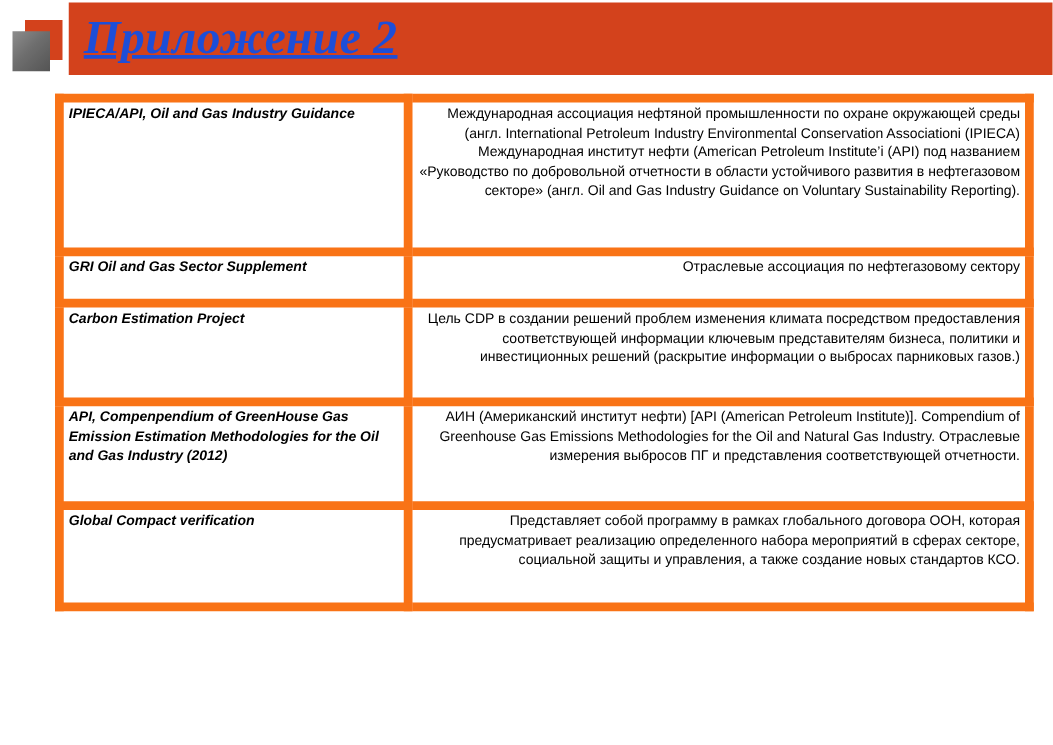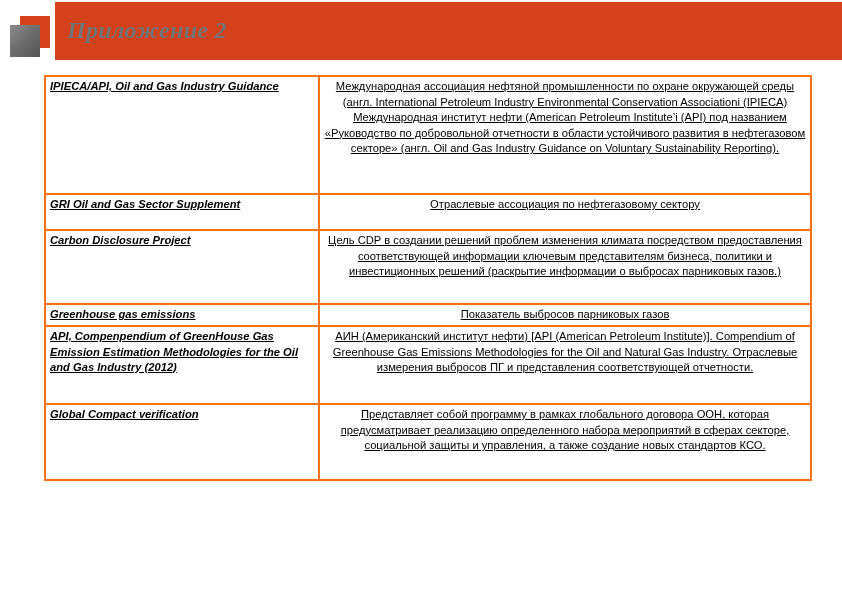--- a/index.html
+++ b/index.html
@@ -24,25 +24,26 @@
     height: 58px;
     background: #d3421c;
   }
   .title-text {
     position: absolute;
     left: 67px;
     top: 12px;
     font-family: "Liberation Serif", serif;
     font-style: italic;
     font-weight: bold;
-    font-size: 24px;
+    font-size: 38px;
     line-height: 36px;
-    color: #737373;
+    color: #1d4ed8;
     letter-spacing: 0.3px;
     white-space: nowrap;
+    text-decoration: underline;
   }
 
   
   .deco {
     position: absolute;
     left: 8px;
     top: 16px;
     width: 48px;
     height: 46px;
   }
@@ -66,24 +67,23 @@
   
   .appendix-table {
     position: absolute;
     left: 44px;
     top: 75px;
     width: 746px;
     border-collapse: collapse;
     table-layout: fixed;
   }
   .appendix-table td {
-    border: 2px solid #f97316;
+    border: 7px solid #f97316;
     vertical-align: top;
     padding: 2px 4px 2px 4px;
-    text-decoration: underline;
   }
   .col-term {
     width: 264px;
   }
   .col-desc {
     width: 482px;
   }
   .term-text {
     font-family: "Liberation Sans", sans-serif;
     font-style: italic;
@@ -107,21 +107,21 @@
   .desc-text .para.indent {
     text-indent: 10px;
   }
   
   .desc-text .para::after {
     content: "";
     display: inline-block;
     width: 100%;
   }
   .desc-text .para.nojustify {
-    text-align: center;
+    text-align: right;
   }
   .desc-text .para.nojustify::after {
     content: none;
   }
 
   
   .r1 td { height: 112px; }
   .r2 td { height: 30px; border-radius: 17px; }
   .r3 td { height: 68px; }
   .r4 td { height: 16px; }
@@ -160,39 +160,29 @@
       </td>
       <td class="col-desc">
         <div class="desc-text">
           <p class="para nojustify">Отраслевые ассоциация по нефтегазовому сектору</p>
         </div>
       </td>
     </tr>
 
     <tr class="r3">
       <td class="col-term">
-        <div class="term-text">Carbon Disclosure Project</div>
+        <div class="term-text">Carbon Estimation Project</div>
       </td>
       <td class="col-desc">
         <div class="desc-text">
           <p class="para nojustify">Цель CDP в создании решений проблем изменения климата посредством предоставления соответствующей информации ключевым представителям бизнеса, политики и инвестиционных решений  (раскрытие информации о выбросах парниковых газов.)</p>
         </div>
       </td>
     </tr>
 
-    <tr class="r4">
-      <td class="col-term">
-        <div class="term-text">Greenhouse gas emissions</div>
-      </td>
-      <td class="col-desc">
-        <div class="desc-text">
-          <p class="para nojustify">Показатель выбросов парниковых газов</p>
-        </div>
-      </td>
-    </tr>
 
     <tr class="r5">
       <td class="col-term">
         <div class="term-text">API, Compenpendium of GreenHouse Gas Emission Estimation Methodologies for the Oil and Gas Industry (2012)</div>
       </td>
       <td class="col-desc">
         <div class="desc-text">
           <p class="para nojustify">АИН (Американский институт нефти) [API (American Petroleum Institute)]. Compendium of Greenhouse Gas Emissions Methodologies for the Oil and Natural Gas Industry. Отраслевые измерения выбросов ПГ и представления соответствующей отчетности.</p>
         </div>
       </td>

